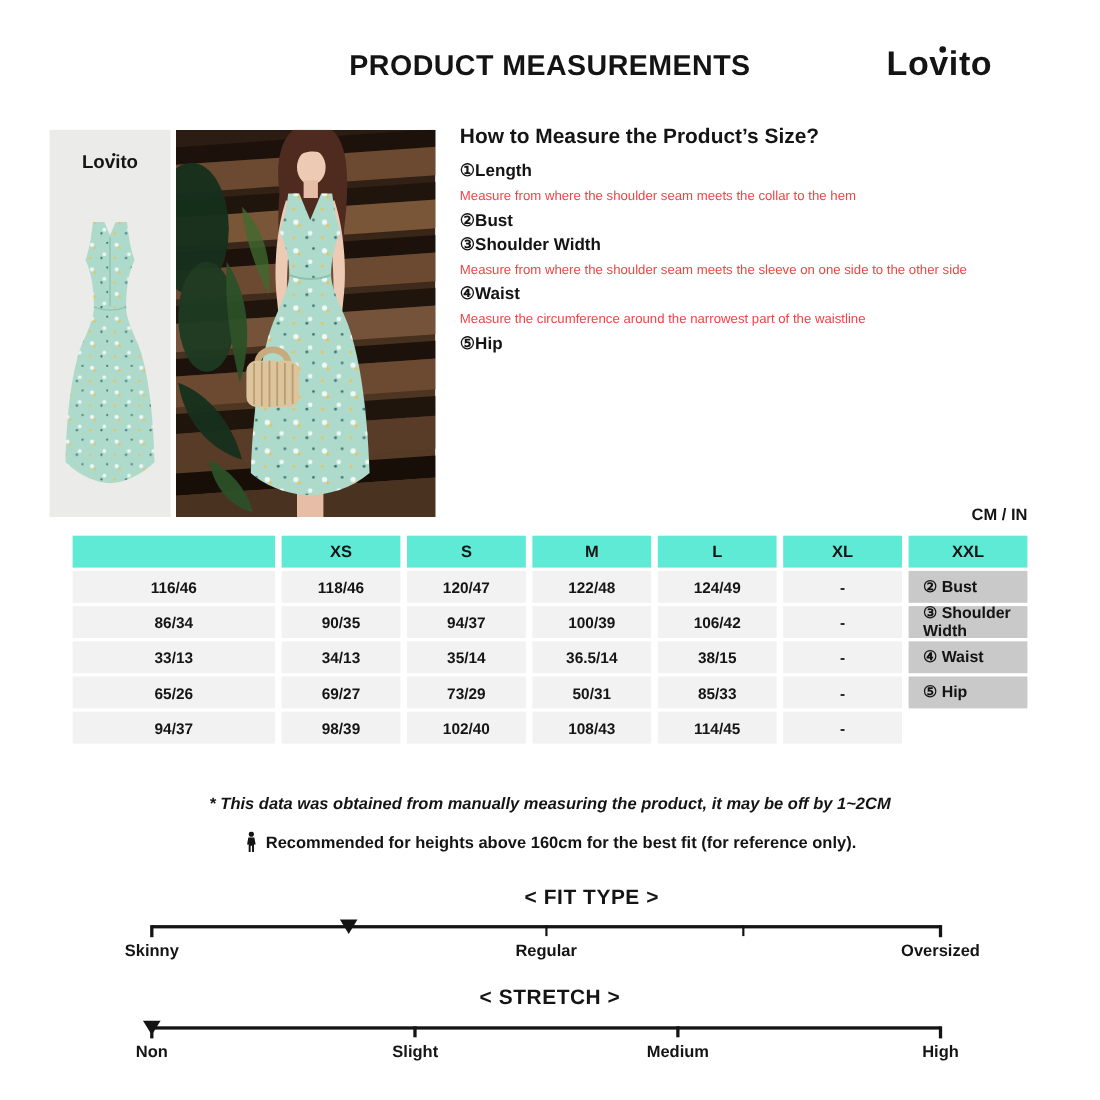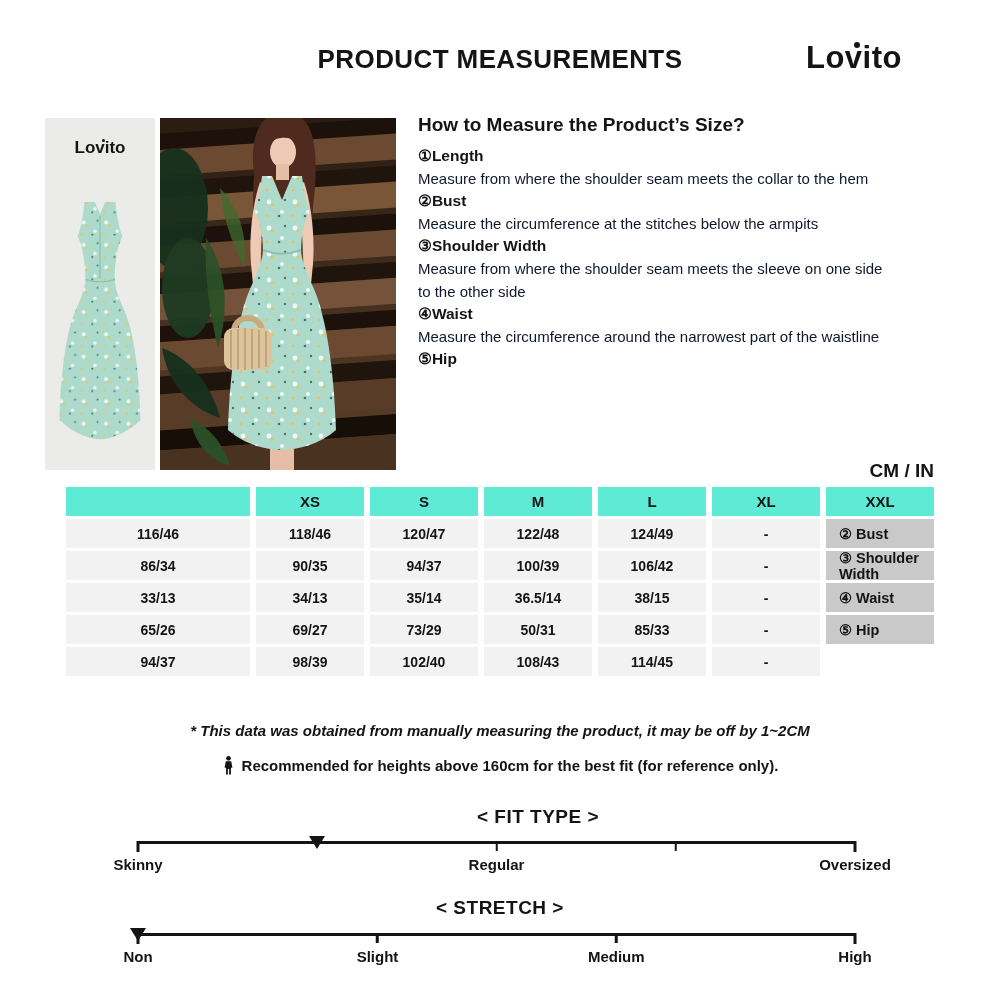--- a/index.html
+++ b/index.html
@@ -22,24 +22,24 @@
     position:absolute;left:45px;top:118px;width:110px;height:352px;background:#ebebe9;
   }
   .card-brand{position:relative;margin-top:20px;text-align:center;font-size:17px;font-weight:800;}
   .card-dot{position:absolute;top:1px;left:calc(50% + 2px);width:3px;height:3px;background:#141414;border-radius:50%;}
   .card-dress{position:absolute;left:12px;top:72px;}
   .model-photo{position:absolute;left:160px;top:118px;width:236px;height:352px;overflow:hidden;}
   
   .howto{position:absolute;left:418px;top:114px;width:468px;}
   .howto-title{font-size:19px;font-weight:800;margin:0 0 9px 0;}
   .hi-label{font-size:15.5px;font-weight:700;line-height:22px;}
-  .hi-desc{font-size:15px;color:#0f172a;line-height:23px;}
+  .hi-desc{font-size:12px;color:#ef4444;line-height:23px;}
   
   .unit-label{position:absolute;top:460px;left:66px;width:868px;text-align:right;
-    font-size:19px;font-weight:800;}
+    font-size:15px;font-weight:800;}
   .size-table{
     position:absolute;left:66px;top:487px;width:868px;
     display:grid;grid-template-columns:184px repeat(6,1fr);gap:3px 6px;
   }
   .cell{height:29px;display:flex;align-items:center;justify-content:center;
     font-size:14px;font-weight:700;}
   .cell.corner,.cell.head{background:#5eead4;font-size:15px;}
   .cell.rowlabel{background:#c9c9c9;justify-content:flex-start;padding-left:13px;font-size:14.5px;}
   .cell.value{background:#f2f2f2;}
   
@@ -164,21 +164,20 @@
       </g>
     </svg>
   </div>
 
   <div class="howto">
     <h2 class="howto-title">How to Measure the Product’s Size?</h2>
     <div id="howto-list">
         <div class="hi-label">①Length</div>
         <div class="hi-desc">Measure from where the shoulder seam meets the collar to the hem</div>
         <div class="hi-label">②Bust</div>
-        <div class="hi-desc">Measure the circumference at the stitches below the armpits</div>
         <div class="hi-label">③Shoulder Width</div>
         <div class="hi-desc">Measure from where the shoulder seam meets the sleeve on one side to the other side</div>
         <div class="hi-label">④Waist</div>
         <div class="hi-desc">Measure the circumference around the narrowest part of the waistline</div>
         <div class="hi-label">⑤Hip</div>
       </div>
   </div>
 
   <div class="unit-label">CM / IN</div>
   <div class="size-table" id="size-table">

